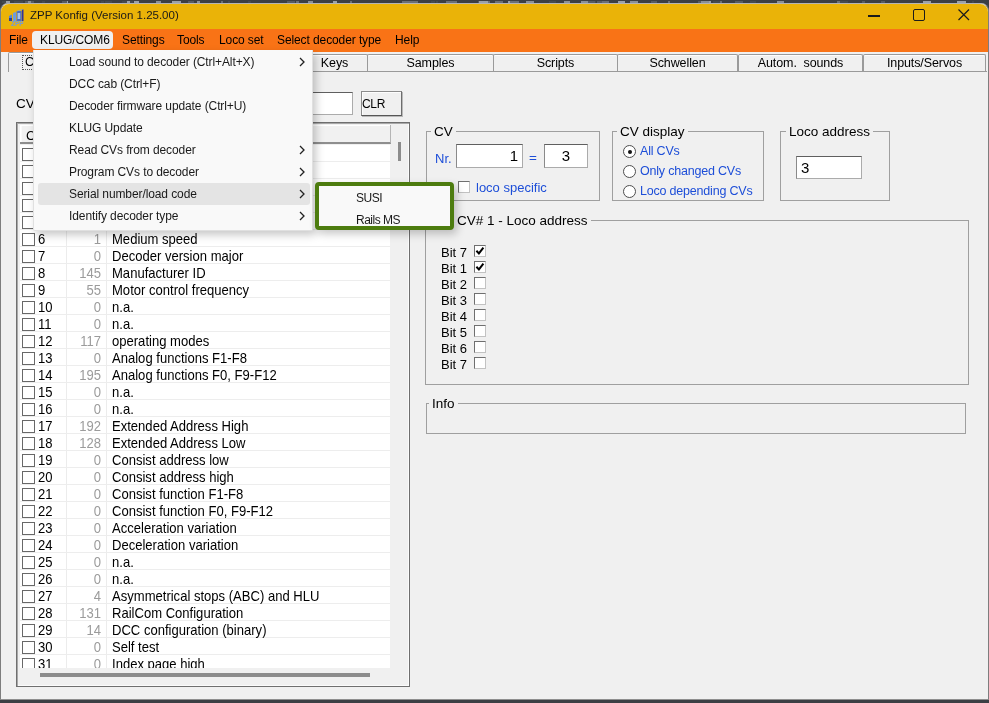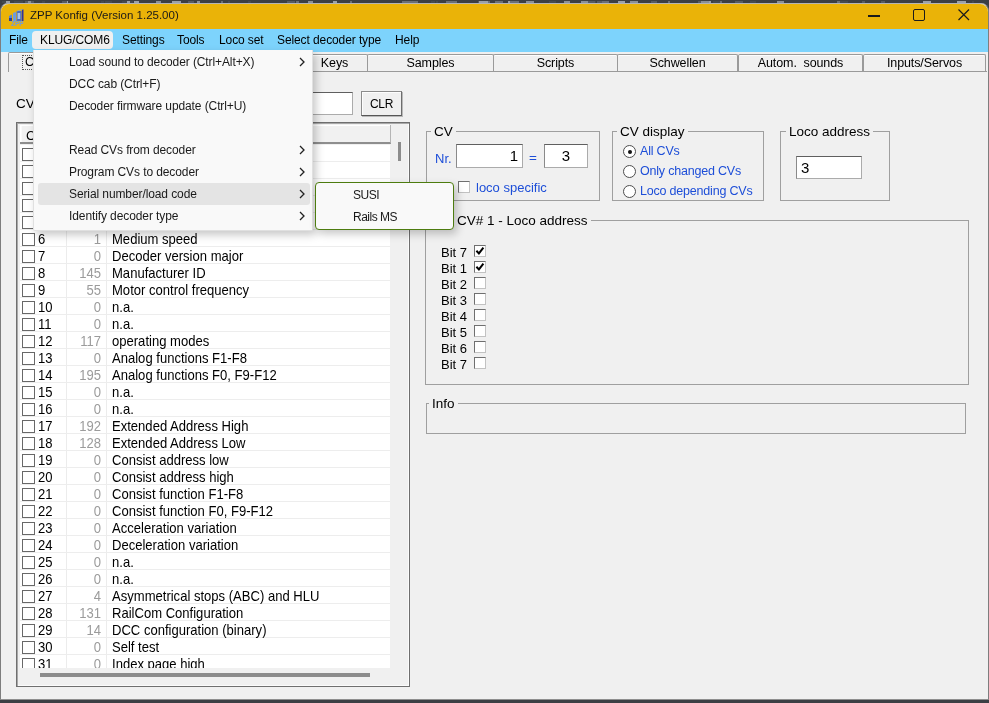--- a/index.html
+++ b/index.html
@@ -13,41 +13,41 @@
 .win > * { position:absolute; }
 
 .titlebar { left:0; top:0; width:987px; height:25px; background:#eab308; border-radius:8px 8px 0 0; }
 .titlebar > * { position:absolute; }
 .title { left:29px; top:5px; font-size:11.5px; color:#191919; }
 .icon { left:7px; top:3px; }
 .cap-min { left:867px; top:11px; width:12px; height:2px; background:#1b1b1b; }
 .cap-max { left:912px; top:5px; width:12px; height:12px; border:1px solid #1b1b1b; border-radius:2px; }
 .cap-close { left:956px; top:4px; }
 
-.menubar { left:0; top:25px; width:987px; height:23px; background:#7dd3fc;text-decoration:underline; }
+.menubar { left:0; top:25px; width:987px; height:23px; background:#f97316;text-decoration:underline; }
 .menubar > * { position:absolute; }
 .mb { top:3px; height:17px; line-height:17px; font-size:12px; color:#000; letter-spacing:-0.1px; }
 .mb-hl { left:31px; top:2px; width:81px; height:18px; background:#f0f0f0; border-radius:4px; }
 
 .tabline { left:7px; top:67px; width:979px; height:1px; background:#9a9a9a; }
 .tab { top:50px; height:17px; background:#f0f0f0; border:1px solid #9a9a9a; border-bottom:none;
    border-radius:2px 2px 0 0; font-size:12.5px; letter-spacing:-0.1px; color:#000; text-align:center; line-height:17px;
    box-shadow:inset 0 1px 0 #fdfdfd; }
 .tabsel { left:7px; top:48px; width:52px; height:20px; background:#f0f0f0;
    border:1px solid #9a9a9a; border-bottom:none; border-radius:2px 2px 0 0; font-size:12.5px; color:#000;
    text-align:left; padding-left:16px; line-height:19px; box-shadow:inset 0 1px 0 #fdfdfd; z-index:2; }
 .focusdots { position:absolute; left:14px; top:3px; width:30px; height:13px; outline:1px dotted #555; }
 
 .cvlab { left:15px; top:92px; font-size:13.5px; color:#000; }
 .input { position:absolute; background:#fff; border:1px solid #ababab; border-top-color:#5f5f5f; border-left-color:#8a8a8a; }
 .cvquick { left:299px; top:88px; width:53px; height:23px; }
 .btn { left:360px; top:87px; width:41px; height:25px; background:#f0f0f0;
   border:1px solid #8c8c8c; border-bottom-color:#565656; border-right-color:#6d6d6d;
   box-shadow:inset 1px 1px 0 #fdfdfd, 1px 1px 0 #b9b9b9;
-  font-size:12px; letter-spacing:-0.3px; text-align:center; line-height:25px; color:#000; }
+  font-size:12px; letter-spacing:-0.3px; text-align:left; line-height:25px; color:#000; }
 
 .frame { left:15px; top:118px; width:394px; height:565px; background:#f0f0f0;
   box-shadow:inset 1px 1px 0 #6f6f6f, inset -1px -1px 0 #6f6f6f, inset 2px 2px 0 #a8a8a8, inset -2px -2px 0 #fbfbfb; }
 .frame > * { position:absolute; }
 .hdr { left:4px; top:3px; width:371px; height:19px; background:#f1f1f1;
   box-shadow:inset 1px 1px 0 #ffffff, inset 2px 0 0 #fafafa;
   border-bottom:2px solid #8e8e8e; border-right:1px solid #b5b5b5; font-size:13px; color:#000; }
 .hdr span { position:absolute; top:3px; }
 .list { left:4px; top:23px; width:370px; height:523px; background:#ffffff; overflow:hidden; }
 .list > * { position:absolute; }
@@ -78,21 +78,21 @@
 .bitrow .pcb { left:48px; top:1px; }
 
 .menu { position:absolute; left:33px; top:50px; width:280px; height:181px; background:#f9f9f9;
   border:1px solid #e0e0e0; border-top:none; border-radius:0 0 2px 2px;
   box-shadow:3px 4px 8px rgba(0,0,0,0.22); z-index:10; }
 .mi { position:absolute; left:4px; width:272px; height:22px; line-height:22px; }
 .mi.hl { background:#e4e4e4; border-radius:3px; }
 .mit { position:absolute; left:31px; font-size:12px; letter-spacing:-0.1px; color:#1a1a1a; white-space:nowrap; }
 .arr { position:absolute; left:261px; top:6px; width:6px; height:10px; }
 .submenu { position:absolute; left:315px; top:182px; width:139px; height:48px; background:#f9f9f9;
-  border:1px solid #4d7c0f; border-radius:4px; box-shadow:3px 4px 8px rgba(0,0,0,0.22); z-index:11; }
+  border:4px solid #4d7c0f; border-radius:4px; box-shadow:3px 4px 8px rgba(0,0,0,0.22); z-index:11; }
 .smi { position:absolute; left:37px; font-size:12px; letter-spacing:-0.5px; color:#1a1a1a; }
 </style></head>
 <body>
 <div id="strip">
     <i style="left:333px;width:4px;background:#9aa0a8"></i>
     <i style="left:668px;width:2px;background:#6a6f76"></i>
     <i style="left:842px;width:3px;background:#565b62"></i>
     <i style="left:598px;width:2px;background:#454a50"></i>
     <i style="left:221px;width:2px;background:#6a6f76"></i>
     <i style="left:446px;width:8px;background:#6a6f76"></i>
@@ -479,20 +479,23 @@
     </div>
 <div class="mi" style="top:1px">
       <span class="mit">Load sound to decoder (Ctrl+Alt+X)</span>
       <svg class="arr" viewBox="0 0 6 10">
         <path d="M1 1 L5 5 L1 9" stroke="#222" stroke-width="1.3" fill="none"></path>
       </svg>
     </div>
 <div class="mi" style="top:45px">
       <span class="mit">Decoder firmware update (Ctrl+U)</span>
     </div>
+<div class="mi" style="top:67px">
+      <span class="mit">KLUG Update</span>
+    </div>
 <div class="mi" style="top:89px">
       <span class="mit">Read CVs from decoder</span>
       <svg class="arr" viewBox="0 0 6 10">
         <path d="M1 1 L5 5 L1 9" stroke="#222" stroke-width="1.3" fill="none"></path>
       </svg>
     </div>
 <div class="mi" style="top:111px">
       <span class="mit">Program CVs to decoder</span>
       <svg class="arr" viewBox="0 0 6 10">
         <path d="M1 1 L5 5 L1 9" stroke="#222" stroke-width="1.3" fill="none"></path>

